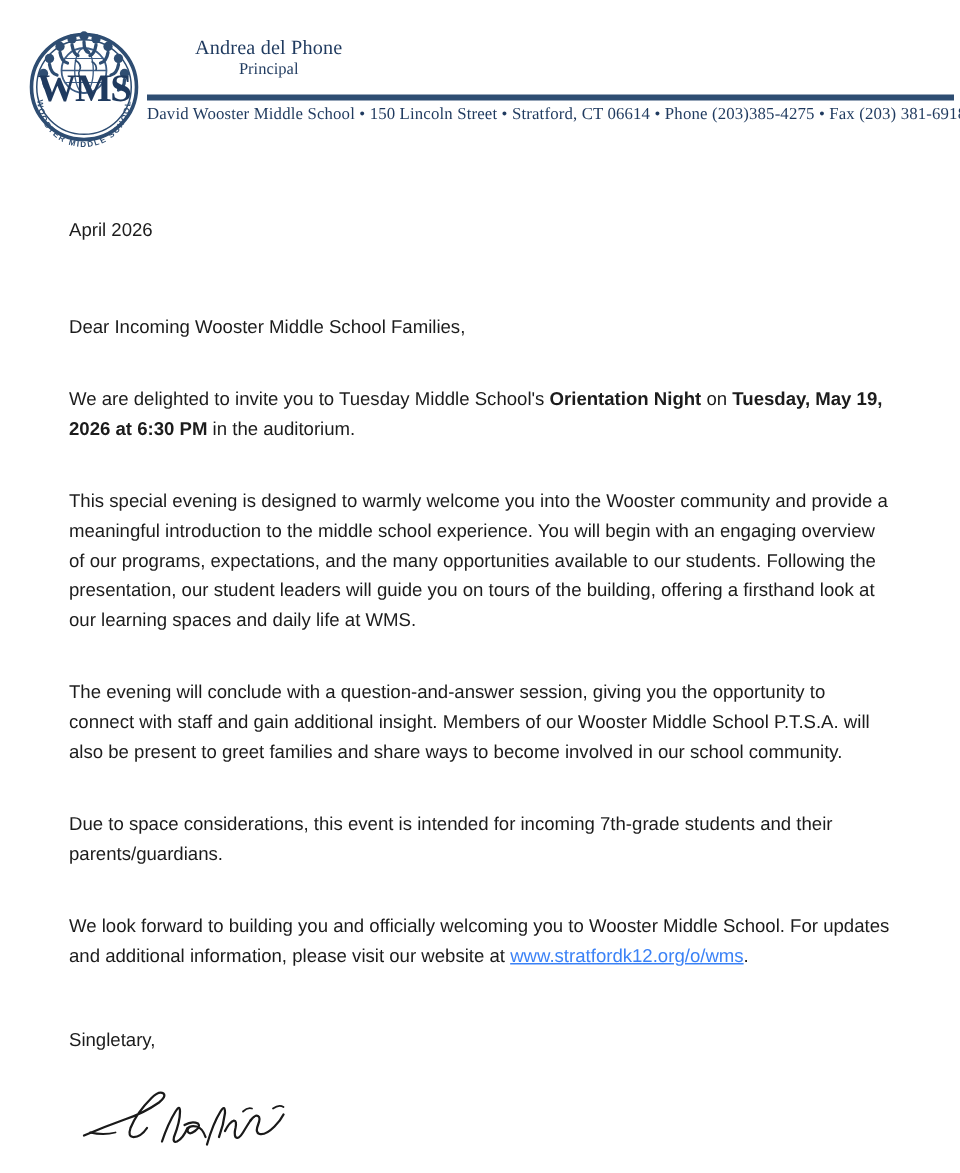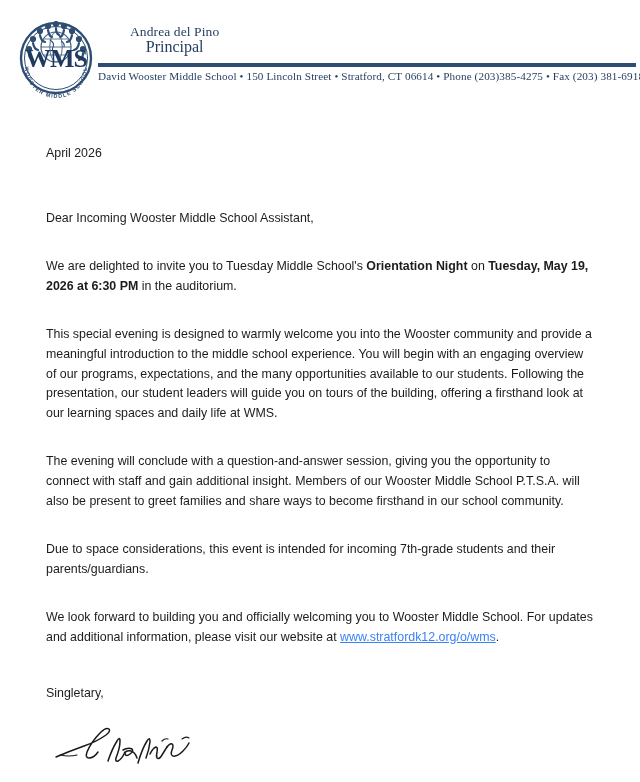--- a/index.html
+++ b/index.html
@@ -46,21 +46,21 @@
   }
   .name-block.left { margin-left: 26px; }
   .name-block.right { margin-right: 84px; }
   .person-name {
     font-size: 13.5px;
     line-height: 16px;
     letter-spacing: 0.1px;
     white-space: nowrap;
   }
   .person-title {
-    font-size: 16px;
+    font-size: 11px;
     line-height: 13px;
     white-space: nowrap;
   }
 
   .rule {
     position: absolute;
     left: 98px;
     right: 4px;
     top: 63px;
     height: 4px;
@@ -166,44 +166,44 @@
       <text x="47" y="56" text-anchor="middle" font-family="Liberation Serif, serif" font-size="26" font-weight="bold" fill="#1f3a5f" letter-spacing="-1">WMS</text>
 
       <text font-family="Liberation Sans, sans-serif" font-size="5.4" font-weight="bold" fill="#2e4d72" letter-spacing="1.1">
         <textPath href="#arcBottom" startOffset="50%" text-anchor="middle">WOOSTER MIDDLE SCHOOL</textPath>
       </text>
     </svg>
   </div>
 
   <div class="names-row">
     <div class="name-block left">
-      <div class="person-name">Andrea del Pino</div>
+      <div class="person-name">Andrea del Phone</div>
       <div class="person-title">Principal</div>
     </div>
   </div>
 
   <div class="rule"></div>
 
   <div class="address-line">David Wooster Middle School • 150 Lincoln Street • Stratford, CT 06614 • Phone (203)385-4275 • Fax (203) 381-6918</div>
 </div>
 
 <div class="letter">
 
   <p class="date">April 2026</p>
 
-  <p class="salutation">Dear Incoming Wooster Middle School Assistant,</p>
+  <p class="salutation">Dear Incoming Wooster Middle School Families,</p>
 
 
   <p class="para">
     <span>We are delighted to invite you to Tuesday Middle School's </span><b>Orientation Night</b><span> on </span><b>Tuesday, May 19, 2026 at 6:30 PM</b><span> in the auditorium.</span>
   </p>
 
   <p class="para">This special evening is designed to warmly welcome you into the Wooster community and provide a meaningful introduction to the middle school experience. You will begin with an engaging overview of our programs, expectations, and the many opportunities available to our students. Following the presentation, our student leaders will guide you on tours of the building, offering a firsthand look at our learning spaces and daily life at WMS.</p>
 
-  <p class="para">The evening will conclude with a question-and-answer session, giving you the opportunity to connect with staff and gain additional insight. Members of our Wooster Middle School P.T.S.A. will also be present to greet families and share ways to become firsthand in our school community.</p>
+  <p class="para">The evening will conclude with a question-and-answer session, giving you the opportunity to connect with staff and gain additional insight. Members of our Wooster Middle School P.T.S.A. will also be present to greet families and share ways to become involved in our school community.</p>
 
   <p class="para">Due to space considerations, this event is intended for incoming 7th-grade students and their parents/guardians.</p>
 
   <p class="para">
     <span>We look forward to building you and officially welcoming you to Wooster Middle School. For updates and additional information, please visit our website at </span><a class="weblink" href="#">www.stratfordk12.org/o/wms</a><span>.</span>
   </p>
 
   <p class="closing">Singletary,</p>
 
   <div class="signature">

